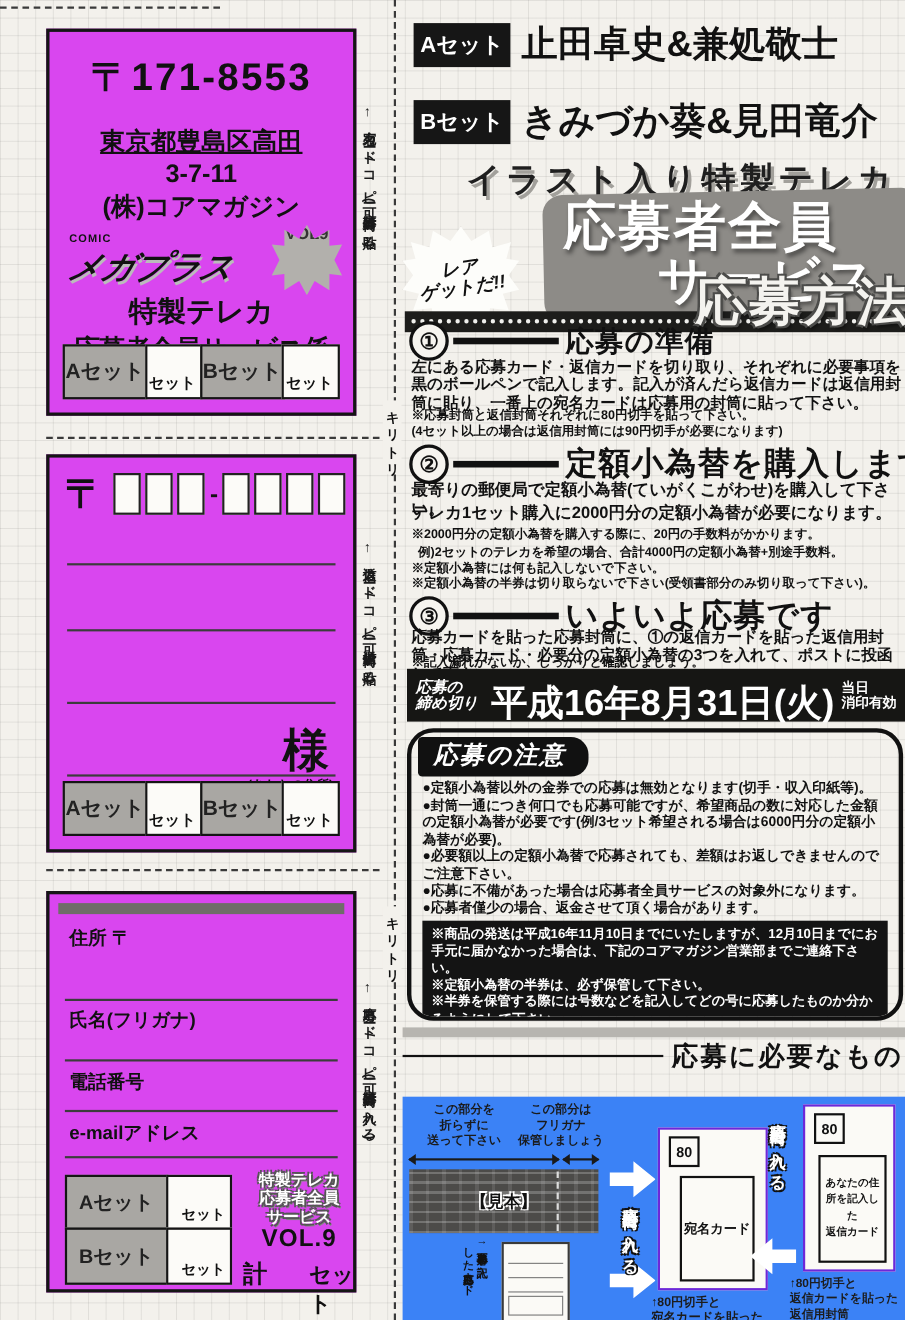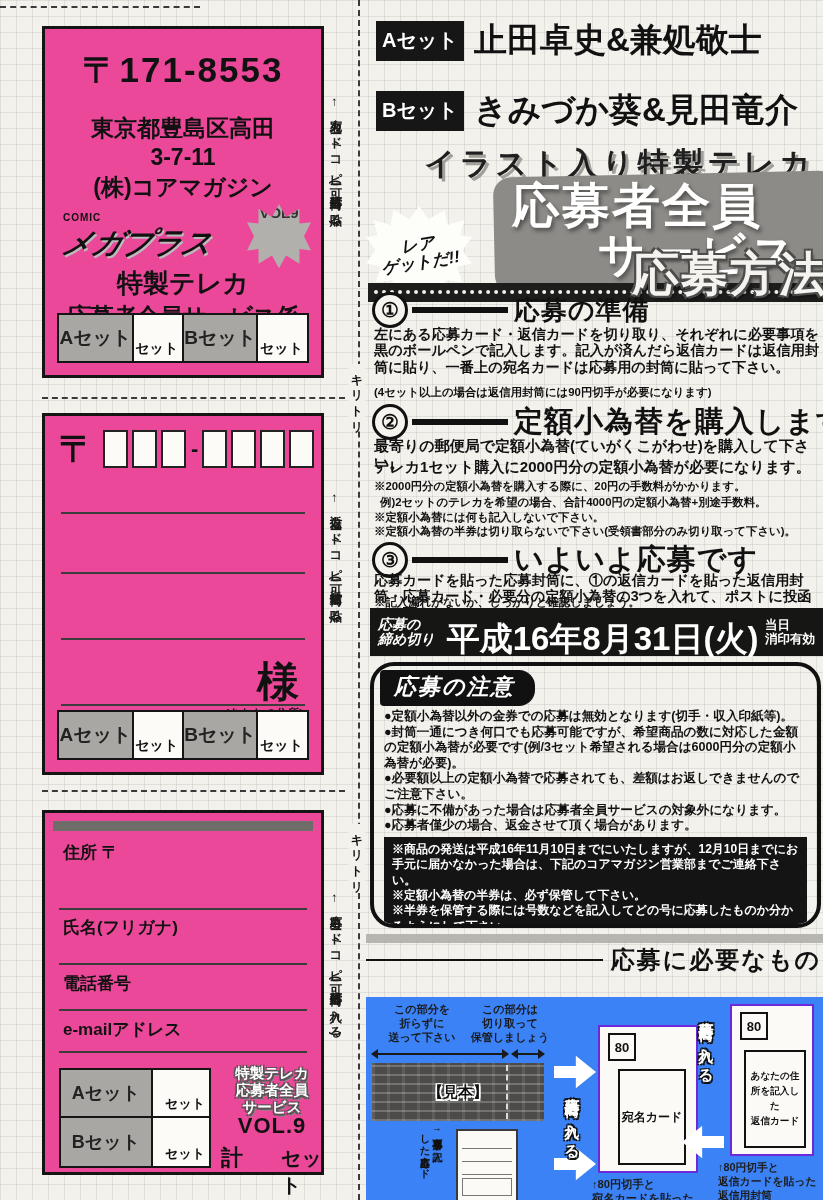--- a/index.html
+++ b/index.html
@@ -8,27 +8,27 @@
   .grid-bg{position:absolute;inset:0;background-image:
     linear-gradient(to right, rgba(130,130,125,.16) 1px, transparent 1px),
     linear-gradient(to bottom, rgba(130,130,125,.16) 1px, transparent 1px);
     background-size:16px 16px;}
   
   .cutline-v{position:absolute;left:358px;top:0;height:1200px;border-left:2px dashed #3a3a3a;}
   .cutline-h{position:absolute;left:42px;width:303px;border-top:2px dashed #3a3a3a;}
   .cutline-h.topedge{left:0;width:200px;}
   .kiritori{position:absolute;left:348px;writing-mode:vertical-rl;font-size:12px;font-weight:800;letter-spacing:2px;background:#f3f1ec;padding:2px 0;z-index:5;}
   
-  .card{position:absolute;left:42px;width:282px;background:#ec4899;border:3px solid #151515;box-sizing:border-box;}
+  .card{position:absolute;left:42px;width:282px;background:#d946ef;border:3px solid #151515;box-sizing:border-box;}
   .vlabel{position:absolute;left:327px;writing-mode:vertical-rl;font-size:12.5px;font-weight:800;letter-spacing:1px;color:#1a1a1a;}
   
   .card1{top:26px;height:352px;text-align:center;}
   .c1-postal{margin-top:18px;font-size:35px;font-weight:900;letter-spacing:2px;}
   .c1-addr{font-size:23px;font-weight:900;line-height:1.28;}
-  .c1-addr.first{margin-top:20px;}
+  .c1-addr.first{margin-top:20px;text-decoration:underline;}
   .c1-logo{position:relative;height:58px;margin-top:6px;}
   .logo-wrap{position:absolute;left:18px;top:4px;text-align:left;}
   .logo-comic{display:block;font-size:10px;font-weight:900;letter-spacing:1px;}
   .logo-name{display:inline-block;font-size:30px;font-style:italic;font-weight:900;transform:skewX(-14deg);letter-spacing:-1px;text-shadow:2px 2px 0 #bbb;}
   .star{clip-path:polygon(50% 0%,61% 20%,82% 7%,82% 30%,100% 28%,89% 50%,100% 72%,82% 70%,82% 93%,61% 80%,50% 100%,39% 80%,18% 93%,18% 70%,0% 72%,11% 50%,0% 28%,18% 30%,18% 7%,39% 20%);display:flex;align-items:flex-start;justify-content:center;}
   .vol9{position:absolute;right:10px;top:-4px;width:64px;height:64px;background:#b2b0ac;font-size:15px;font-weight:900;color:#333;}
   .c1-t1{font-size:26px;font-weight:900;margin-top:0px;}
   .c1-t2{font-size:24px;font-weight:900;letter-spacing:-1px;}
   
   .setrow{position:absolute;left:12px;right:12px;bottom:12px;height:50px;display:flex;}
@@ -242,20 +242,21 @@
       </div>
     <div class="dotband"></div>
     <div class="method">応募方法</div>
 
     <div class="step-head" style="top:292px">
       <div class="snum">①</div>
       <div class="hline"></div>
       <div class="stitle">応募の準備</div>
     </div>
     <div class="sbody" style="top:326px">左にある応募カード・返信カードを切り取り、それぞれに必要事項を黒のボールペンで記入します。記入が済んだら返信カードは返信用封筒に貼り、一番上の宛名カードは応募用の封筒に貼って下さい。</div>
+    <div class="snote" style="top:372px">※応募封筒と返信封筒それぞれに80円切手を貼って下さい。</div>
     <div class="snote" style="top:386px">(4セット以上の場合は返信用封筒には90円切手が必要になります)</div>
 
     <div class="step-head" style="top:402px">
       <div class="snum">②</div>
       <div class="hline"></div>
       <div class="stitle big">定額小為替を購入します</div>
     </div>
     <div class="sbody" style="top:437px;font-size:15px">最寄りの郵便局で定額小為替(ていがくこがわせ)を購入して下さい。</div>
     <div class="sbody" style="top:458px;font-size:15px">テレカ1セット購入に2000円分の定額小為替が必要になります。</div>
     <div class="snote" style="top:480px">※2000円分の定額小為替を購入する際に、20円の手数料がかかります。</div>
@@ -299,21 +300,21 @@
     <div class="needhead">
       <div class="rule"></div>
       <div class="t">応募に必要なもの</div>
     </div>
 
     <div class="panel">
       <div class="plabel pre" style="left:14px;top:6px;width:84px">この部分を
 折らずに
 送って下さい</div>
       <div class="plabel pre" style="left:102px;top:6px;width:84px">この部分は
-切り取って
+フリガナ
 保管しましょう</div>
       <div class="meas" style="left:6px;top:56px;width:136px"></div>
       <div class="meas" style="left:146px;top:56px;width:32px"></div>
       <div class="money">
         <div class="divider"></div>
         <div class="sample">【見本】</div>
       </div>
       <div class="cardnote pre">↑必要事項を記入
 した応募カード</div>
       <div class="thumb">

